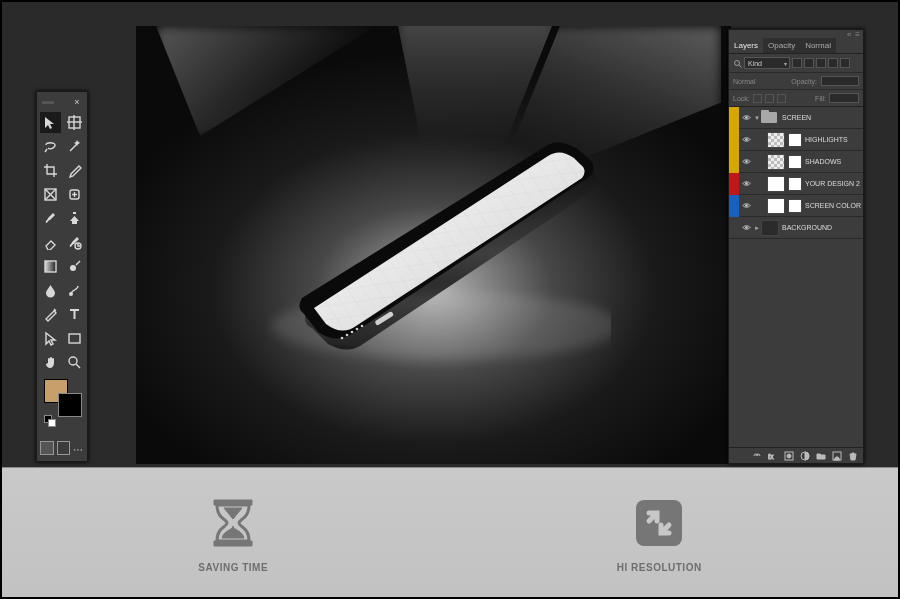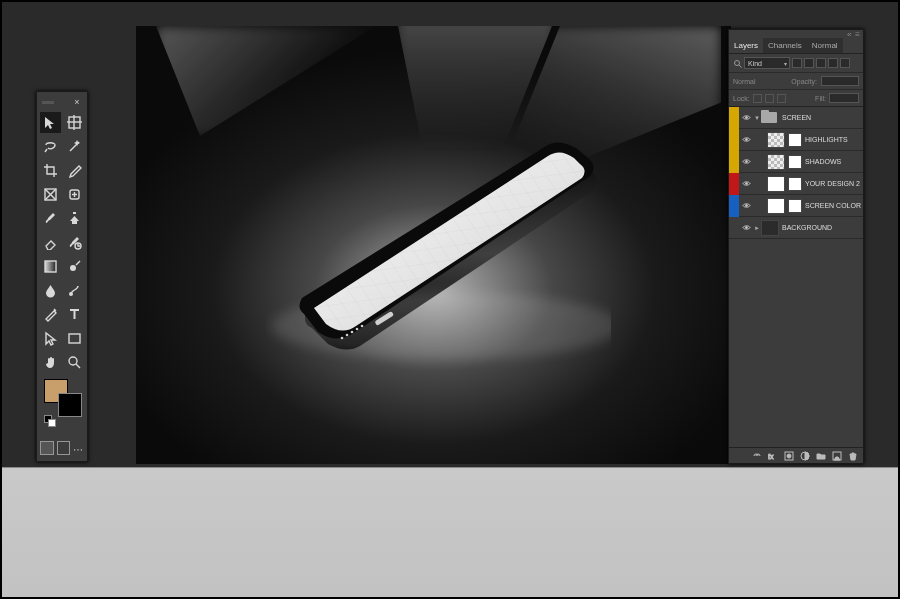--- a/index.html
+++ b/index.html
@@ -414,21 +414,21 @@
     </div>
   </div>
 
   <div id="layers-panel">
     <div id="lp-top">
         <span>«</span>
         <span>≡</span>
       </div>
     <div id="lp-tabs">
         <div class="lp-tab active">Layers</div>
-        <div class="lp-tab">Channels</div>
+        <div class="lp-tab">Opacity</div>
         <div class="lp-tab">Normal</div>
       </div>
     <div id="lp-filter">
       <svg width="9" height="9">
           <circle cx="4" cy="4" r="2.5" fill="none" stroke="#999"></circle>
           <line x1="6" y1="6" x2="8.5" y2="8.5" stroke="#999"></line>
         </svg>
       <div class="kind">Kind</div>
       <div class="ficon"></div>
       <div class="ficon"></div>
@@ -553,13 +553,39 @@
           </svg></div>
       <div class="fi"><svg viewBox="0 0 10 10">
             <path d="M2 3h6l-1 6H3zM4 2h2v1H4z"></path>
           </svg></div>
     </div>
   </div>
 
 </div>
 
 <div id="feature-bar">
+    <div class="feature">
+      <div class="ic">
+        <svg viewBox="0 0 58 58">
+          <g fill="#767676" stroke="#767676">
+            <path d="M14 6h30l-12 22h10l-4 24 14-22h-10l10-24H26z" fill="none" stroke-width="0"></path>
+            <path d="M10 6h38v5H10zM10 47h38v5H10z"></path>
+            <path d="M13 11c0 14 10 14 10 18s-10 4-10 18h32c0-14-10-14-10-18s10-4 10-18z" fill="none" stroke-width="3"></path>
+            <path d="M18 44c2-8 11-8 11-12 0 4 9 4 11 12z"></path>
+            <path d="M20 14h18l-9 11z"></path>
+          </g>
+        </svg>
+      </div>
+      <div class="lbl">SAVING TIME</div>
+    </div>
+    <div class="feature">
+      <div class="ic">
+        <svg viewBox="0 0 58 58">
+          <rect x="6" y="6" width="46" height="46" rx="8" fill="#767676"></rect>
+          <g stroke="#c7c7c7" stroke-width="5" fill="none" stroke-linecap="round">
+            <path d="M19 27L27 19M19 19h8v8"></path>
+            <path d="M39 31L31 39M39 39h-8v-8"></path>
+          </g>
+        </svg>
+      </div>
+      <div class="lbl">HI RESOLUTION</div>
+    </div>
   </div>
 
 </body></html>

